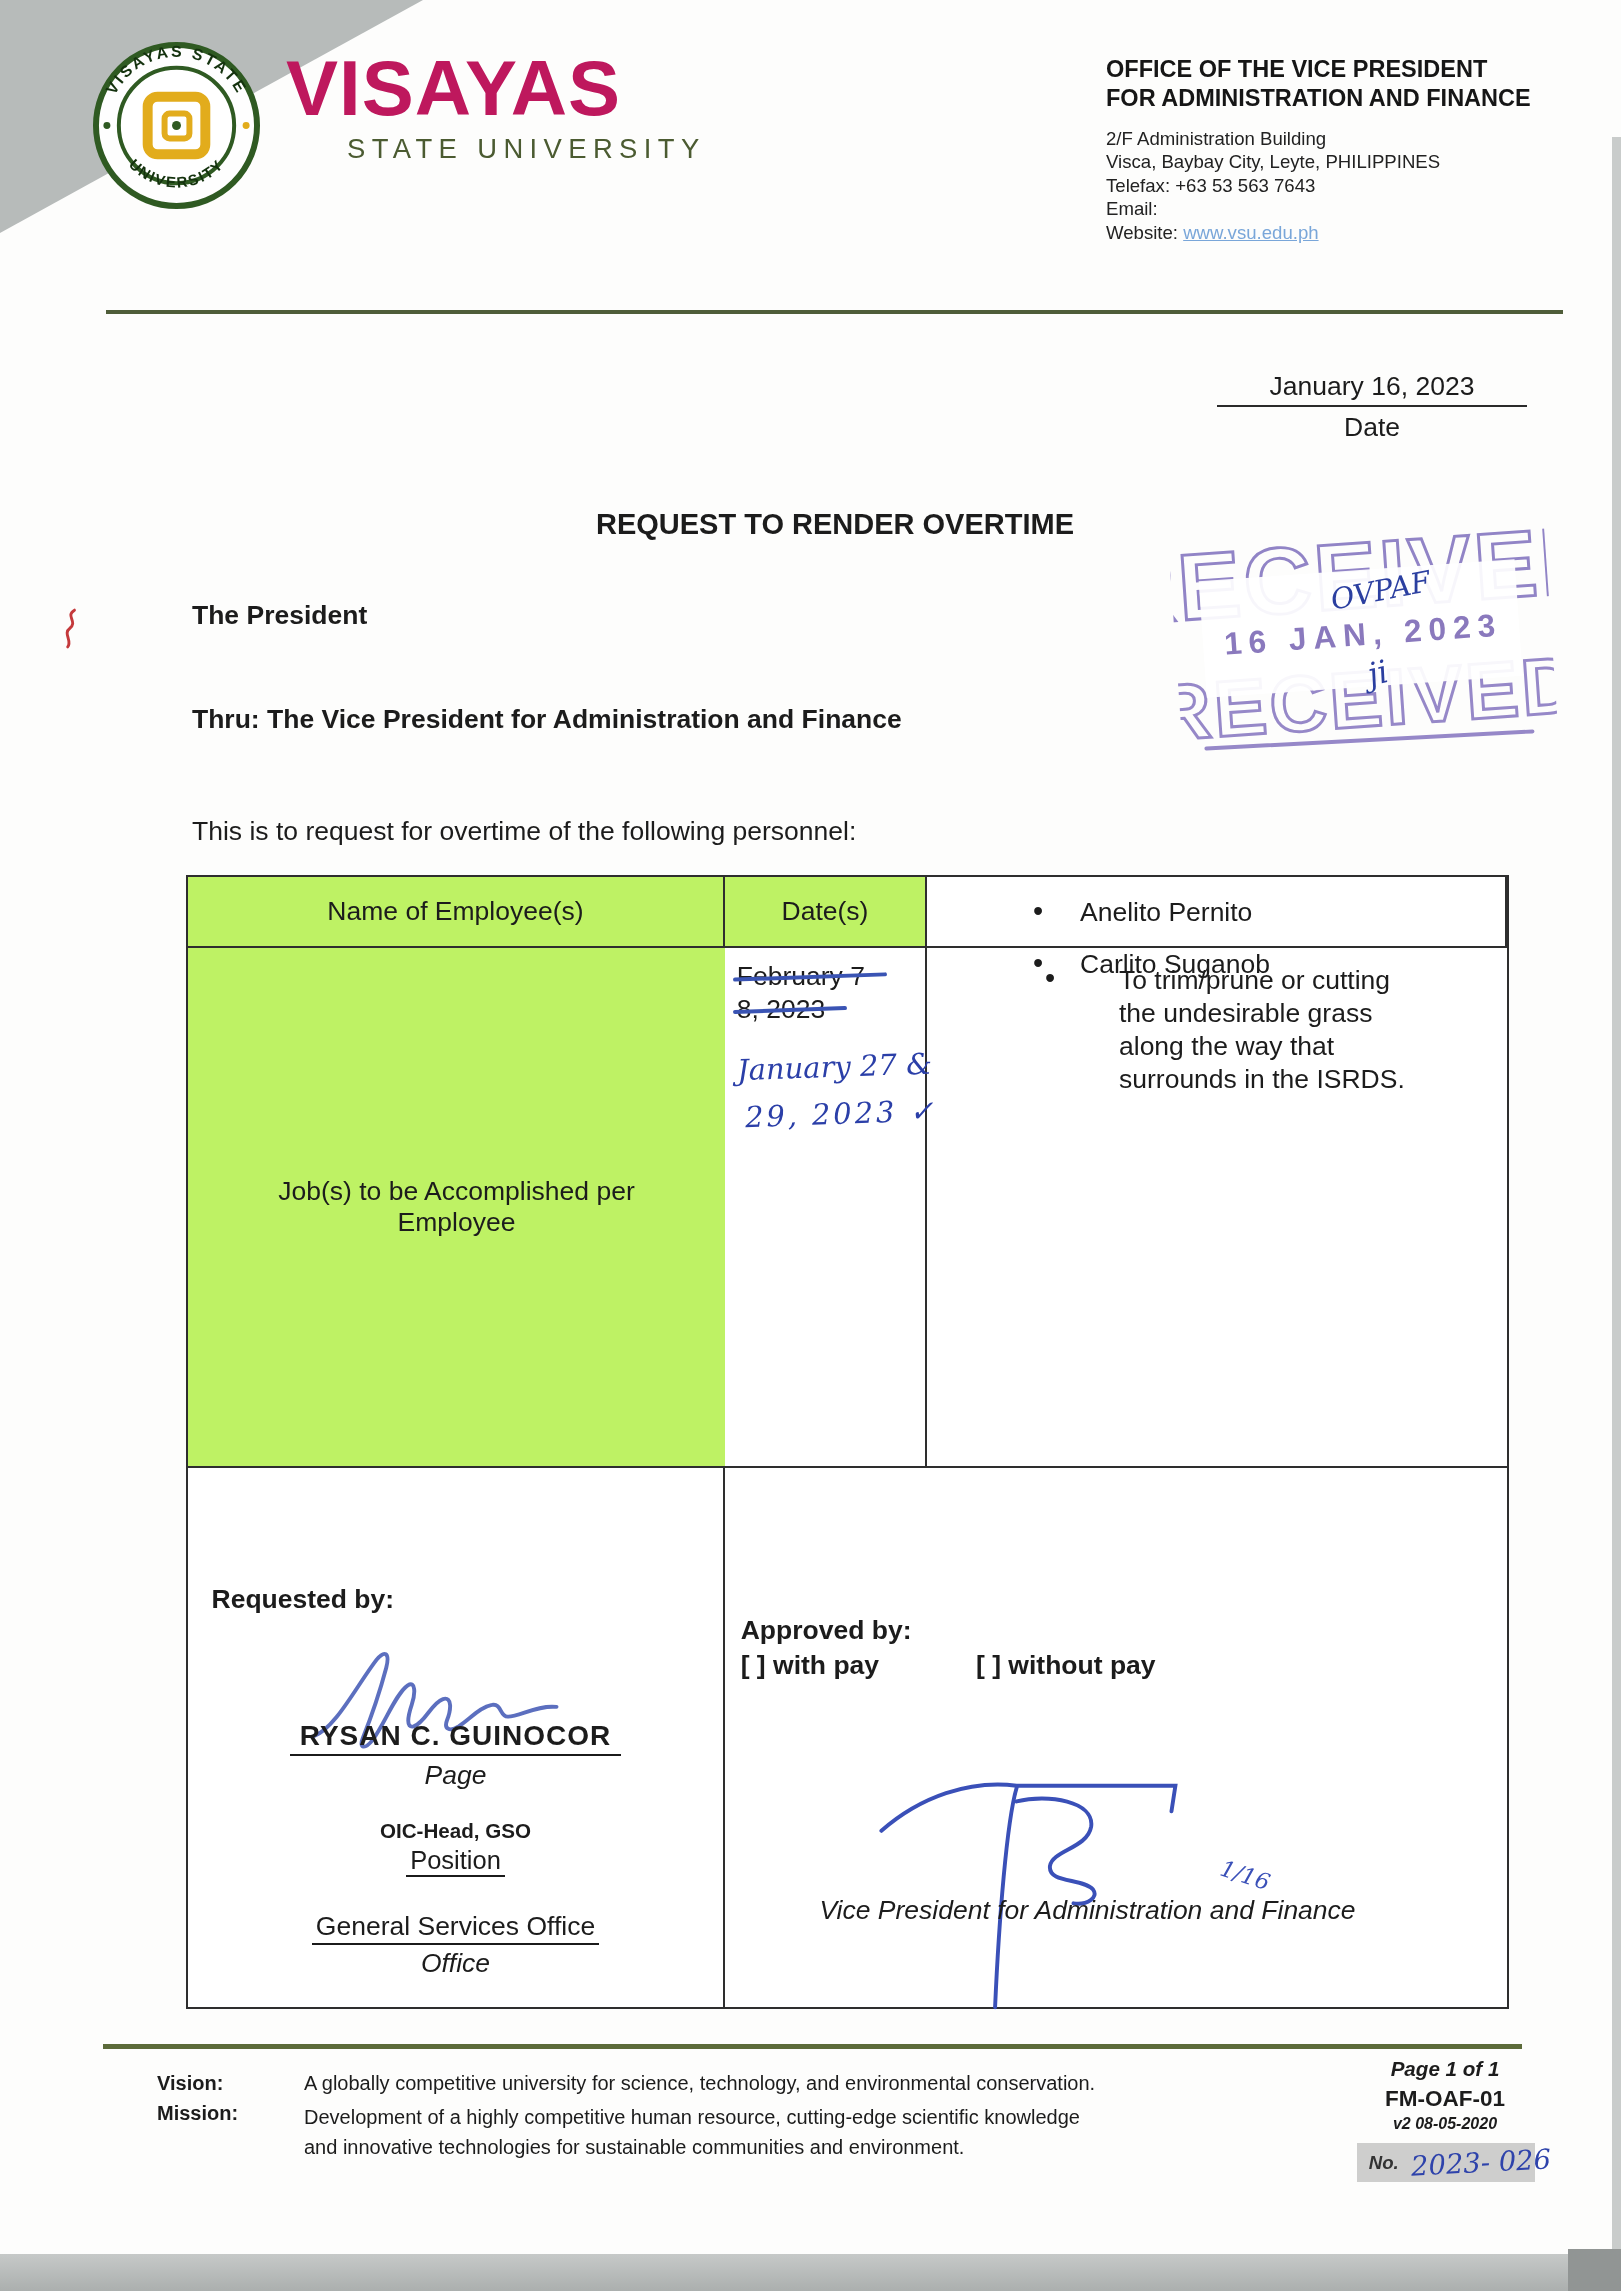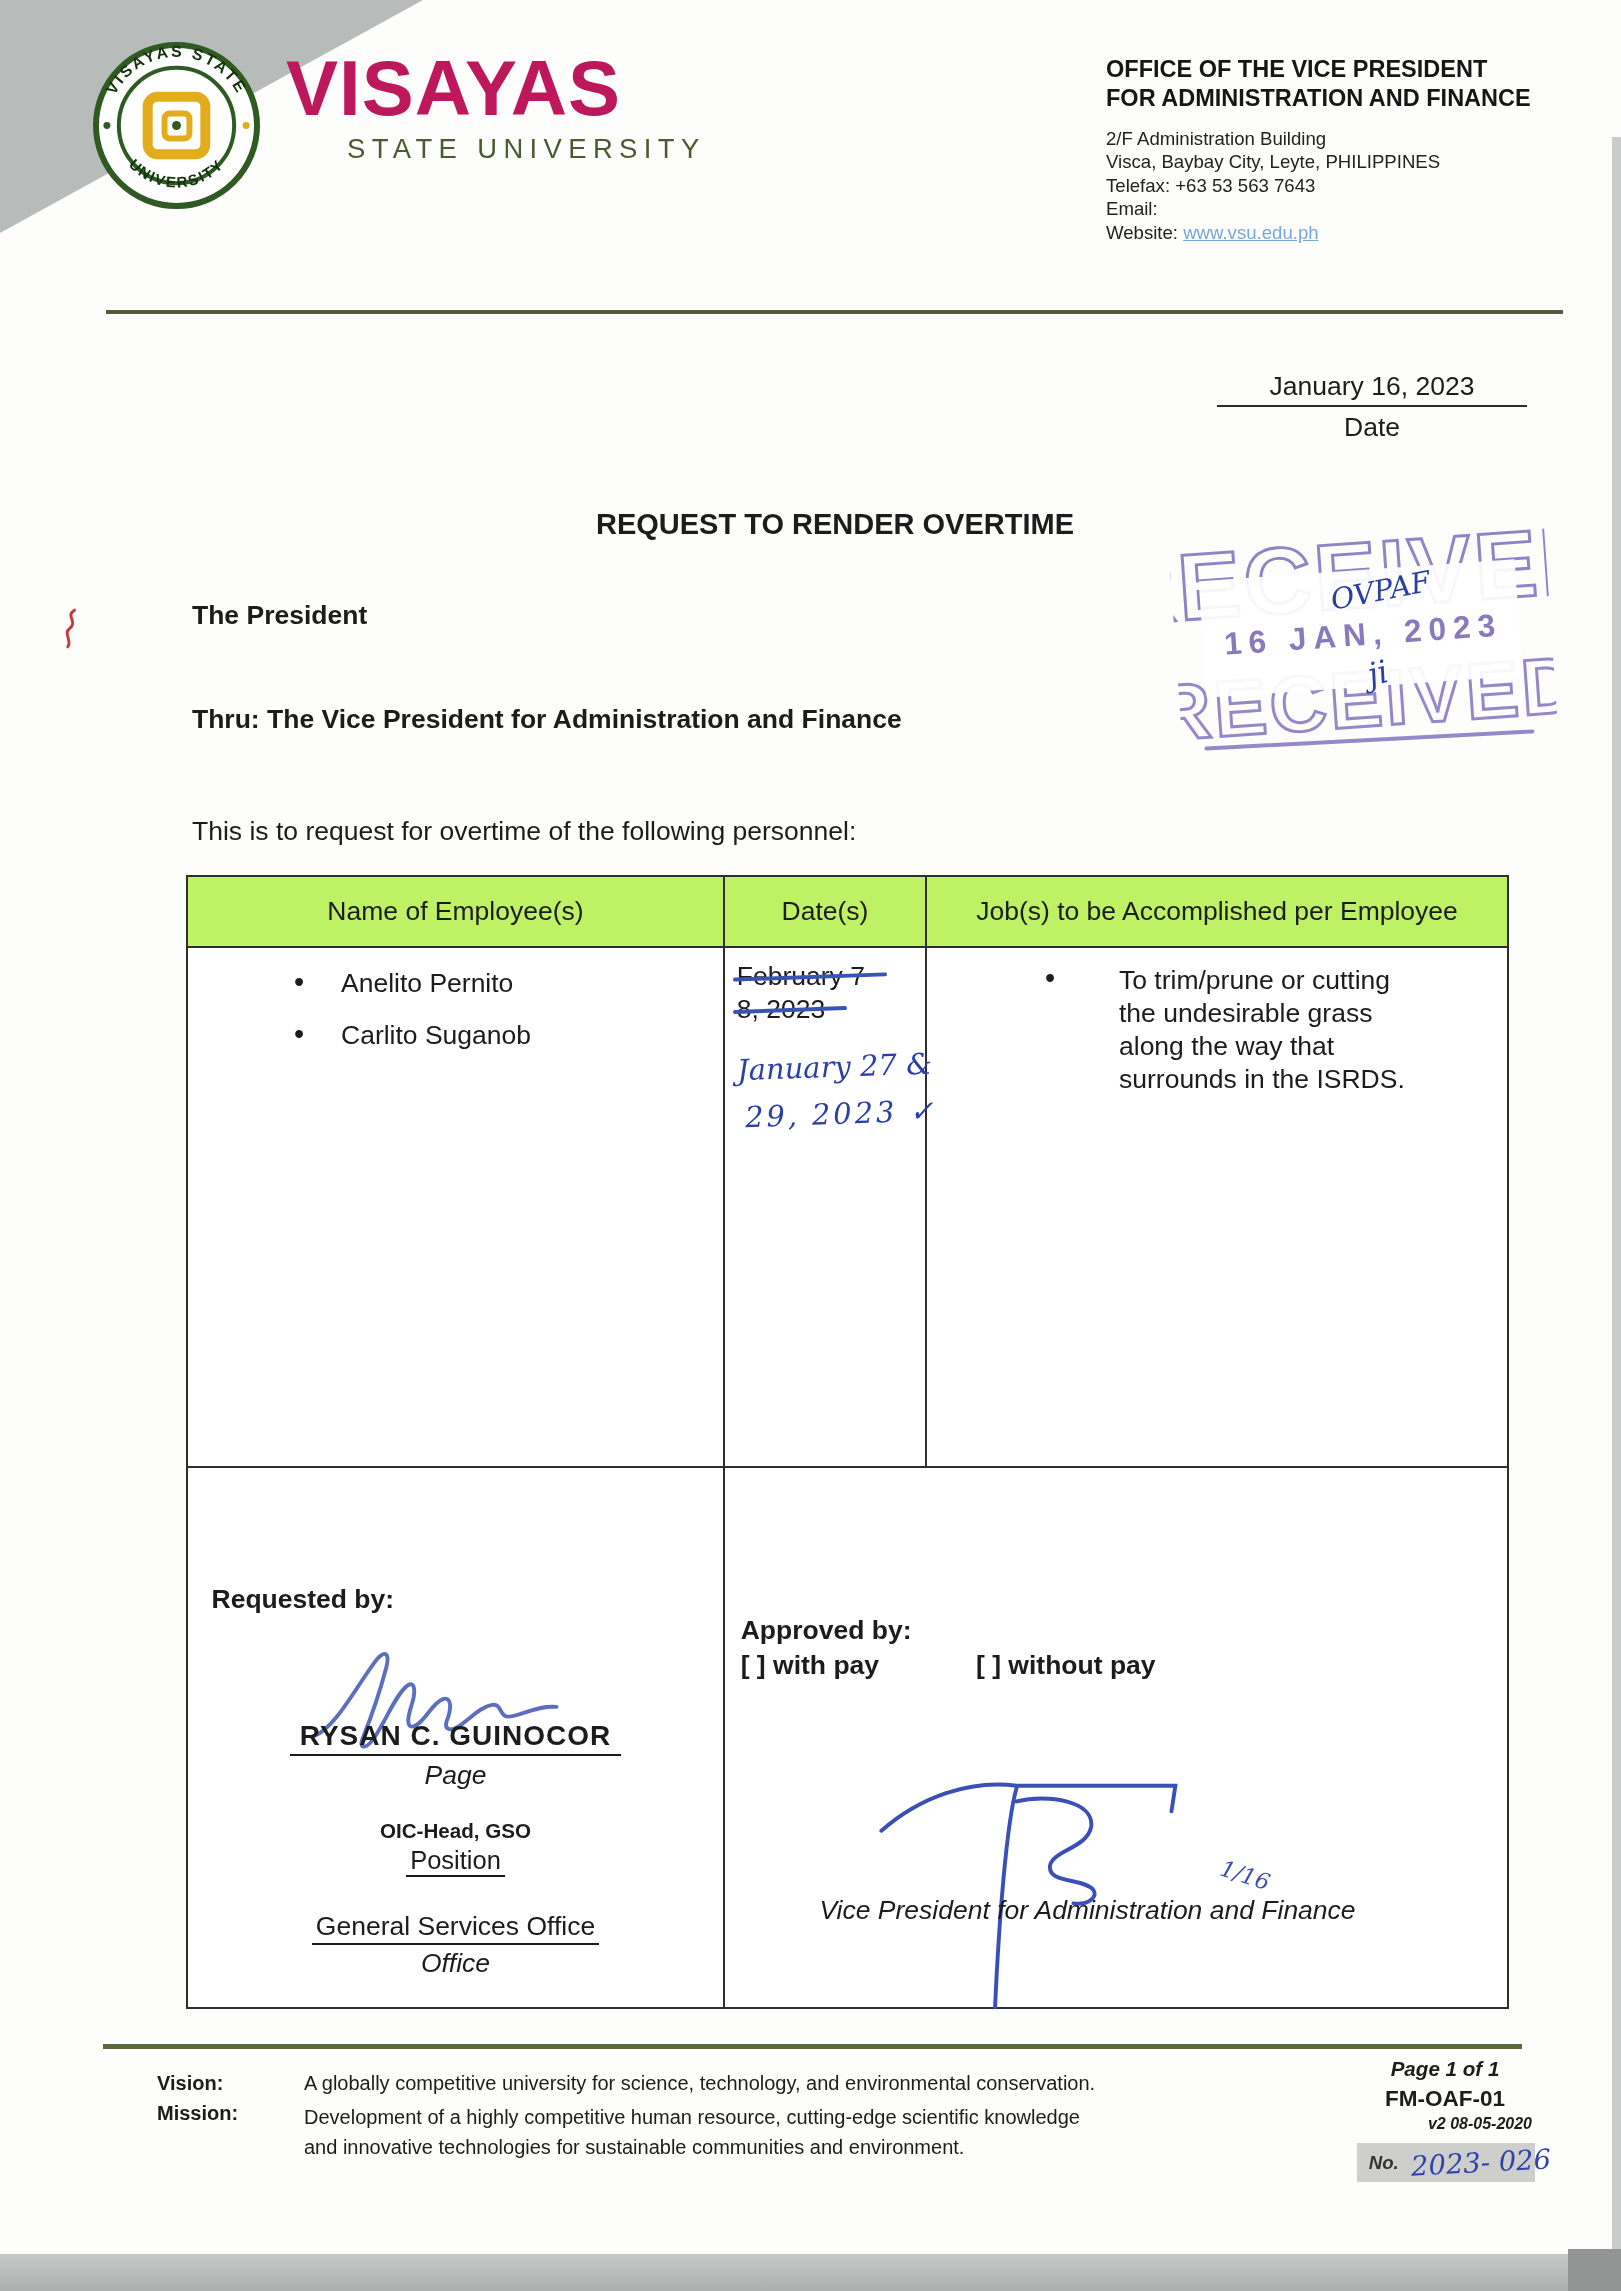--- a/index.html
+++ b/index.html
@@ -90,21 +90,21 @@
 
   
   .rule-bottom{left:103px;top:2044px;width:1419px;height:4.9px;background:#5c6b3a;}
   .vlabel{left:157px;top:2072px;font-size:20px;font-weight:bold;}
   .mlabel{left:157px;top:2102px;font-size:20px;font-weight:bold;}
   .vtext{left:304px;top:2072px;width:921px;font-size:20px;}
   .mtext{left:304px;top:2102px;width:796px;font-size:20px;line-height:30px;}
   .pgnum{left:1358px;top:2057px;width:174px;text-align:center;font-size:20.6px;
          font-style:italic;font-weight:600;}
   .fcode{left:1358px;top:2086px;width:174px;text-align:center;font-size:22.5px;font-weight:bold;}
-  .fver{left:1358px;top:2115px;width:174px;text-align:right;font-size:16px;
+  .fver{left:1358px;top:2115px;width:174px;text-align:center;font-size:16px;
         font-style:italic;font-weight:600;}
   .nostrip{left:1357px;top:2143px;width:178px;height:39px;background:rgba(190,190,190,.75);
            display:flex;align-items:center;overflow:visible;}
   .nolabel{font-size:18.6px;font-style:italic;font-weight:600;color:#333;margin-left:11.8px;}
   .noval{font-family:"DejaVu Serif",serif;font-style:italic;color:#2e43ab;font-size:27.4px;
          margin-left:11.8px;transform:rotate(-3deg);white-space:nowrap;}
 
   .redmark{left:59px;top:606px;width:29px;height:45px;}
 </style>
 </head>
@@ -173,26 +173,26 @@
   <div class="abs thru">Thru: The Vice President for Administration and Finance</div>
   <div class="abs intro">This is to request for overtime of the following personnel:</div>
 
   <svg class="abs redmark" viewBox="0 0 30 46">
     <path d="M16 4 C6 10 20 16 11 23 C4 28 14 36 9 42" stroke="#c4393b" stroke-width="3" fill="none" stroke-linecap="round"></path>
   </svg>
 
   <div class="tbl abs" style="left:186px;top:875px;">
     <div class="c hd">Name of Employee(s)</div>
     <div class="c hd" style="padding:0 7.8px;">Date(s)</div>
-    <div class="c hd last">Job(s) to be Accomplished per Employee</div>
-
     <div class="c bd names">
       <div class="emp">Anelito Pernito</div>
       <div class="emp">Carlito Suganob</div>
     </div>
+
+    <div class="c hd last">Job(s) to be Accomplished per Employee</div>
     <div class="c bd datescell">
       <div><span class="struck">February 7</span></div>
       <div><span class="struck">8, 2023</span></div>
       <div class="hand hand1">January 27 &amp;</div>
       <div class="hand hand2">29, 2023 ✓</div>
     </div>
     <div class="c bd last jobs">
       <div class="job">To trim/prune or cutting the undesirable grass along the way that surrounds in the ISRDS.</div>
     </div>
 

